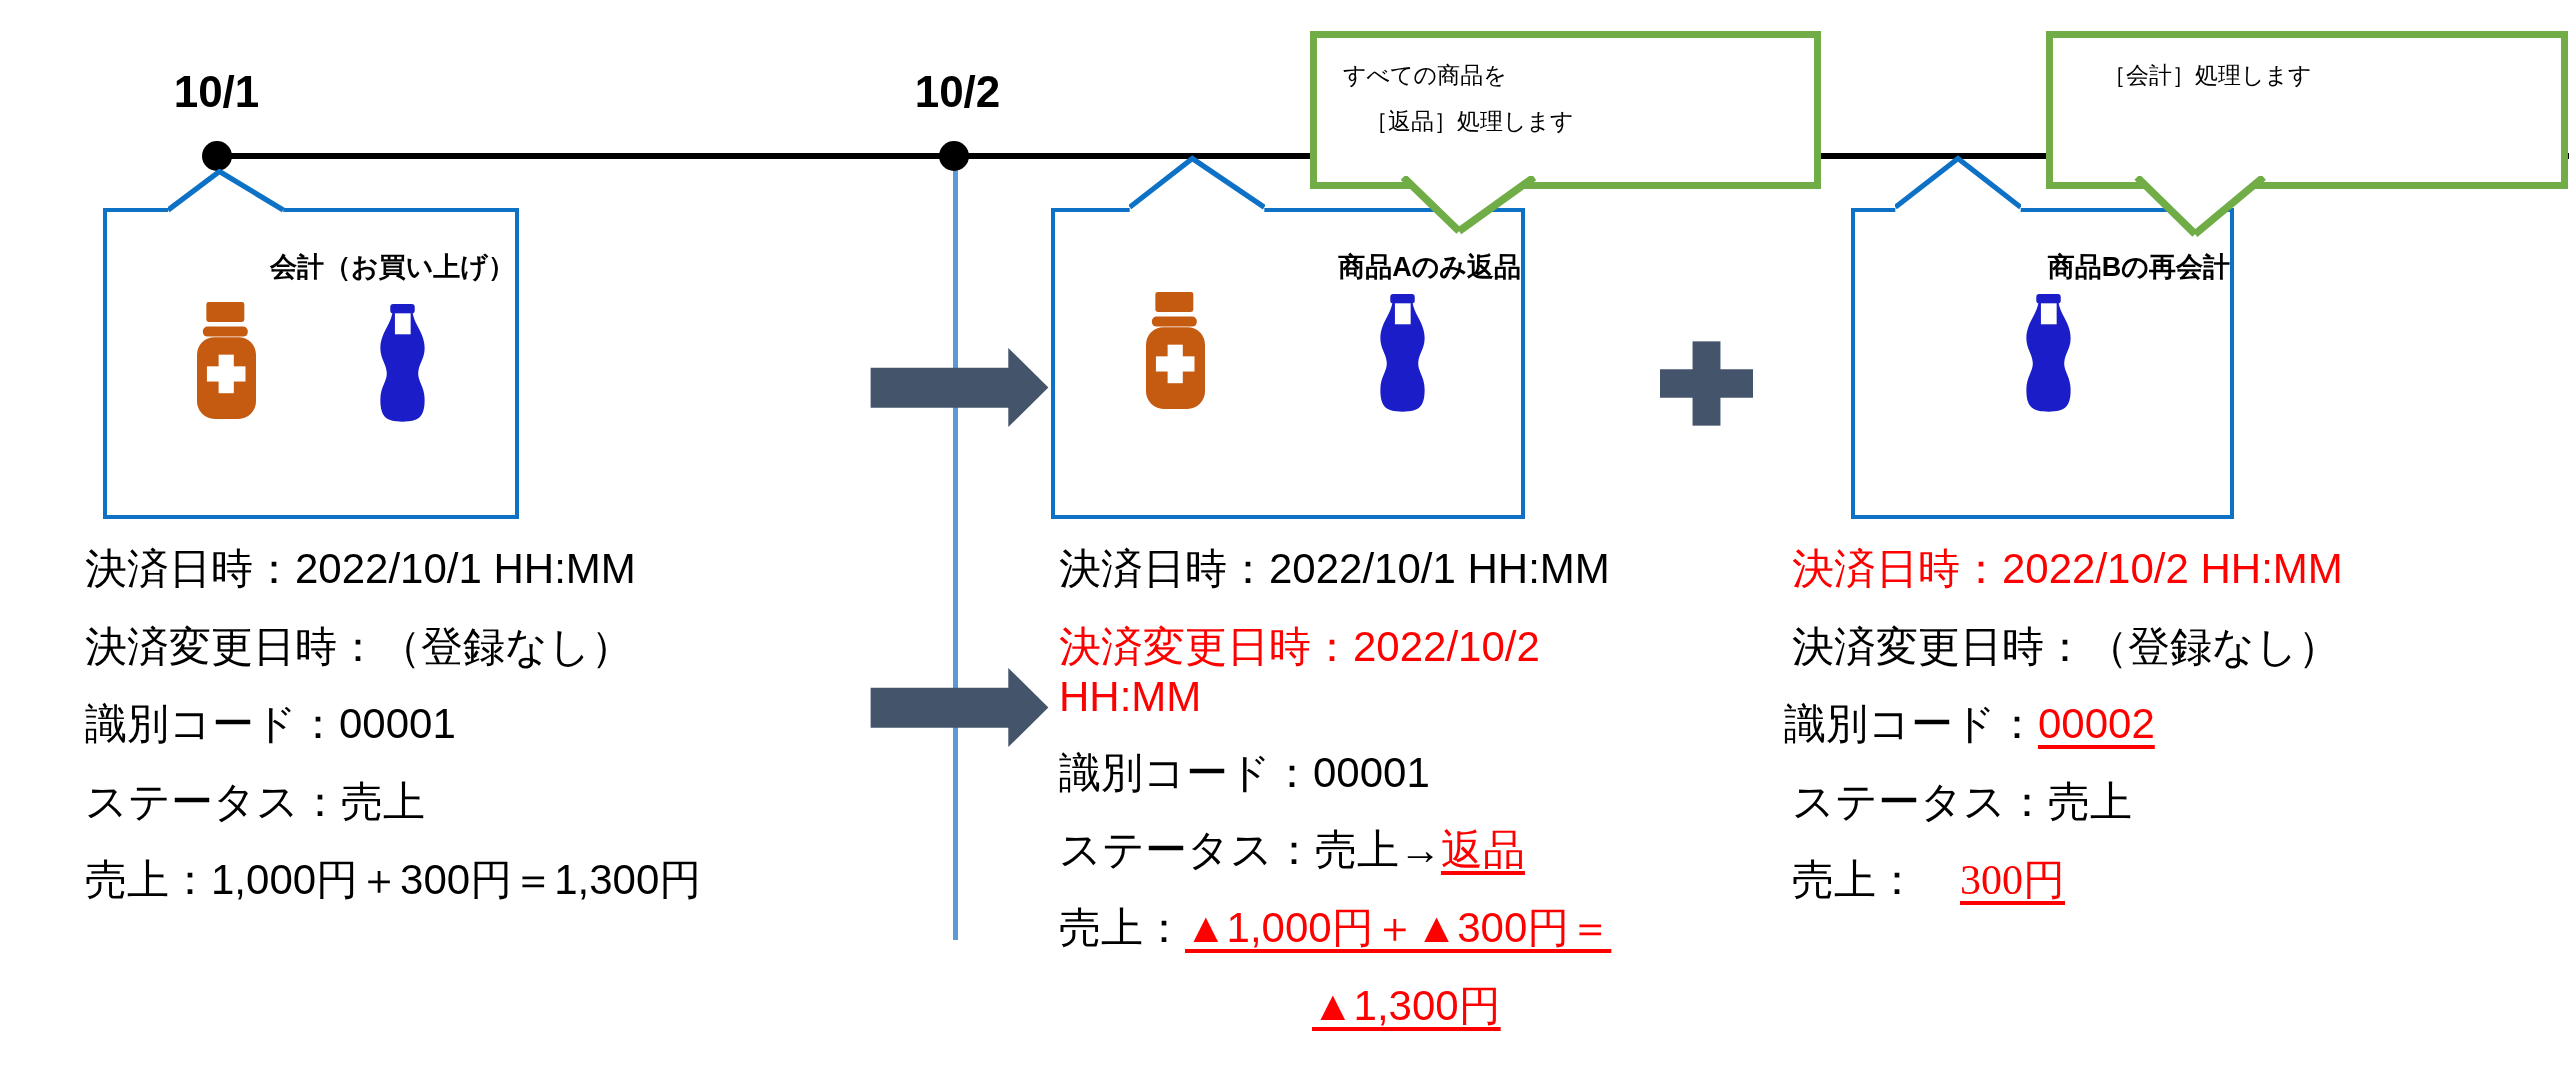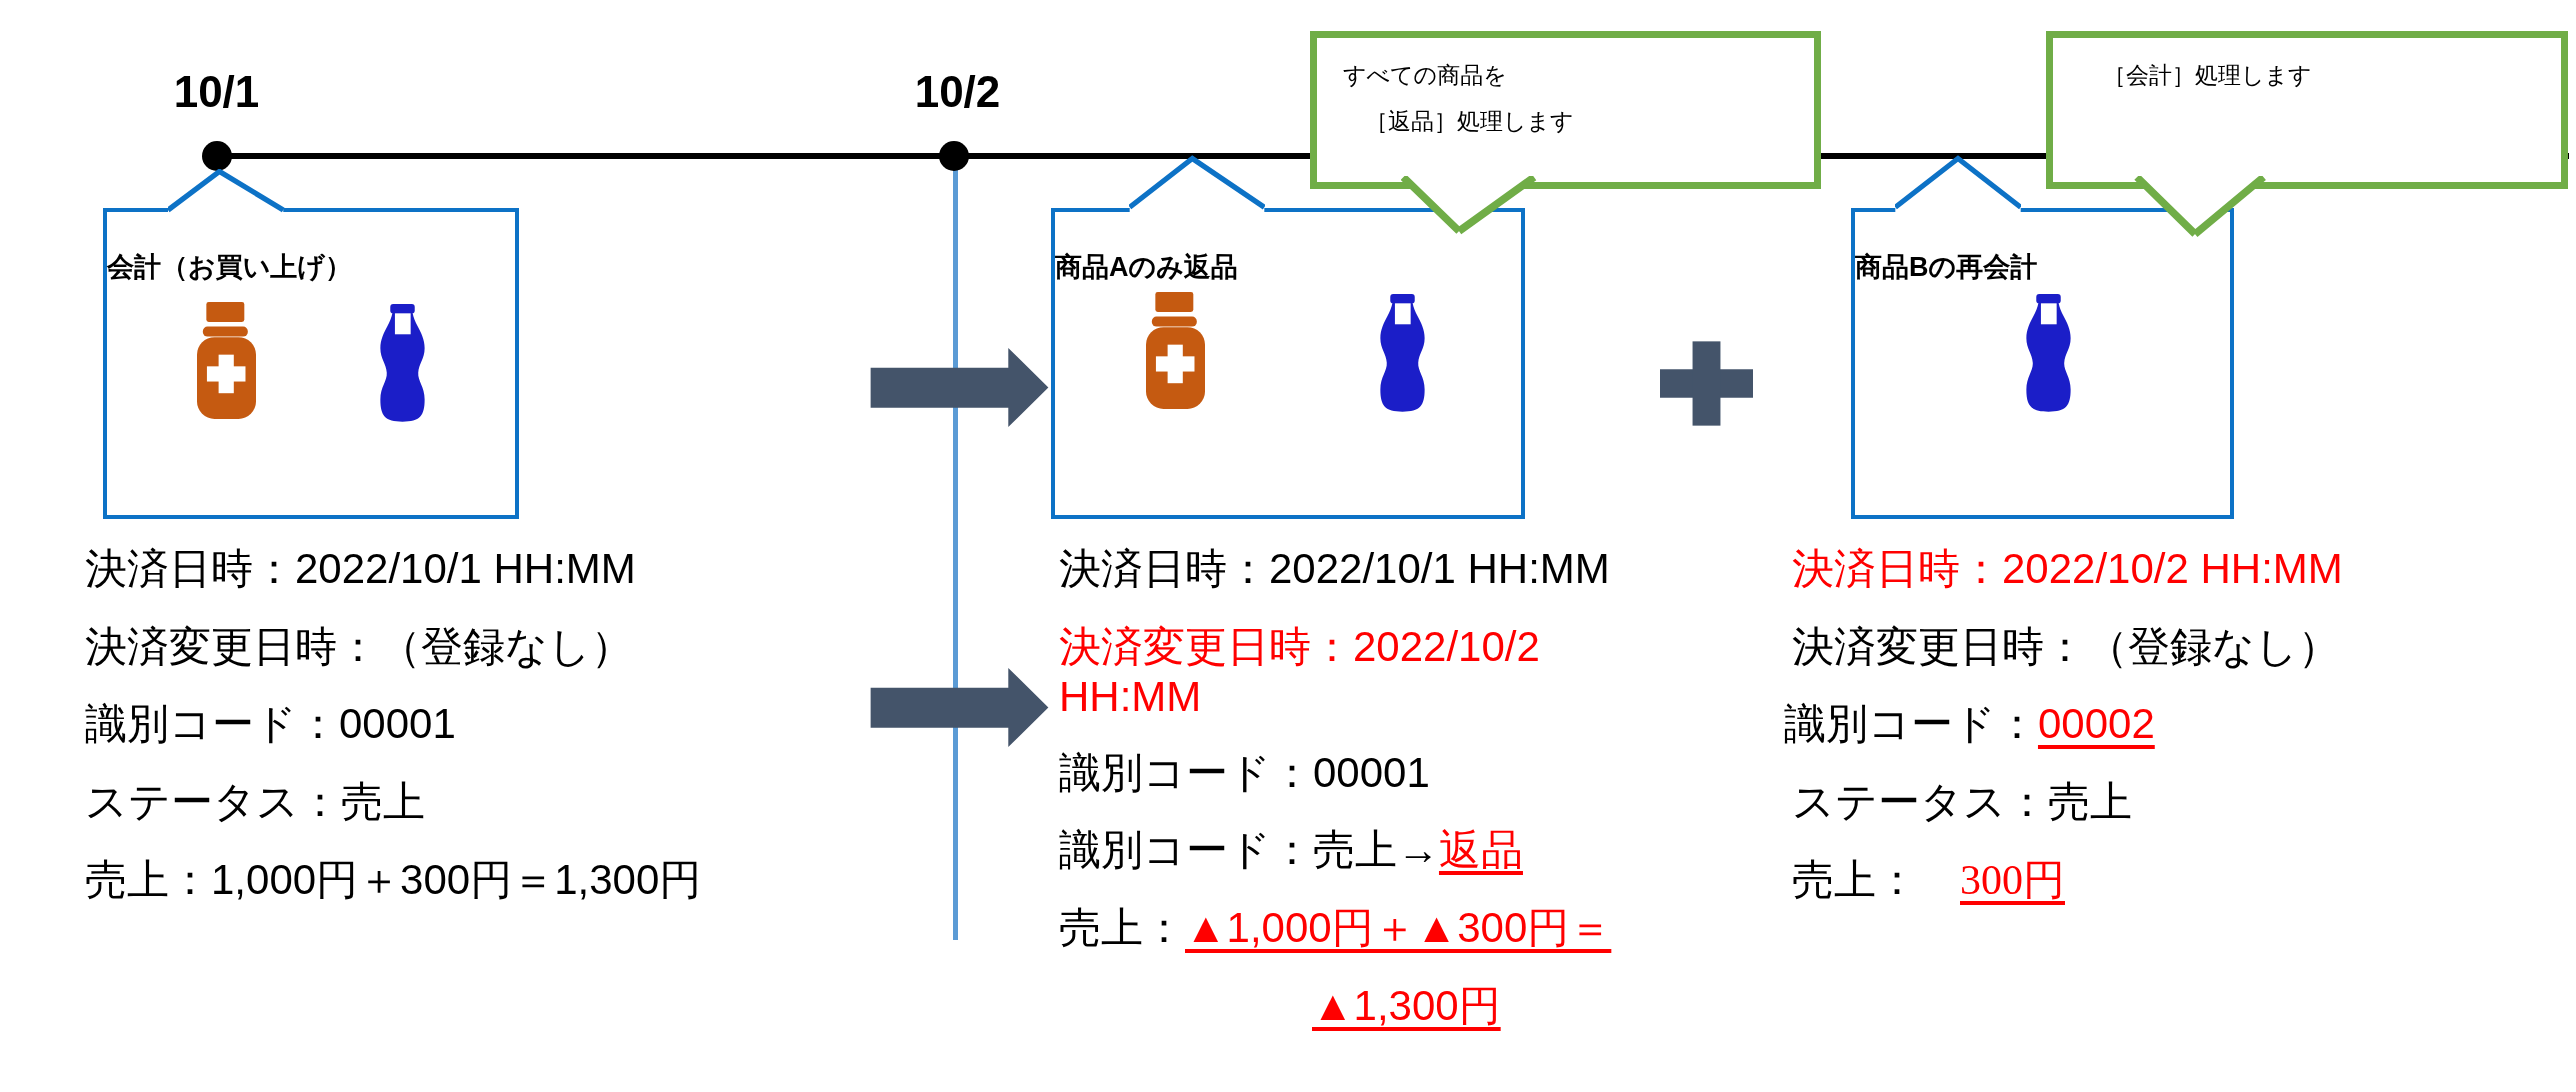--- a/index.html
+++ b/index.html
@@ -6,21 +6,21 @@
   .canvas{position:relative;width:2576px;height:1093px;background:#ffffff;overflow:hidden;
           font-family:"Liberation Sans", sans-serif;color:#000;}
   .abs{position:absolute;}
   
   .timeline{position:absolute;left:216px;top:153px;width:2353px;height:6.4px;background:#000;z-index:1;}
   .dot{position:absolute;width:30px;height:30px;border-radius:50%;background:#000;z-index:3;}
   .date-label{position:absolute;top:67px;width:175px;text-align:center;font-size:44px;font-weight:bold;z-index:3;}
   .vline{position:absolute;left:953px;top:156px;width:5.3px;height:784px;background:#5B9BD5;z-index:1;}
   
   .bluebox{position:absolute;top:208px;height:311px;border:4.7px solid #0D72C6;background:#fff;box-sizing:border-box;z-index:2;}
-  .boxtitle{position:absolute;left:0;right:0;top:37px;text-align:left;font-size:27px;font-weight:bold;}
+  .boxtitle{position:absolute;left:0;right:0;top:37px;text-align:right;font-size:27px;font-weight:bold;}
   .prodlabel{position:absolute;text-align:center;font-size:32px;line-height:36px;}
   
   .callout{position:absolute;top:31px;height:158px;border:7.6px solid #70AD47;background:#fff;box-sizing:border-box;z-index:4;}
   .callout .txt{position:absolute;left:26px;top:14px;font-size:23px;line-height:46px;}
   
   .line{position:absolute;font-size:42px;line-height:50px;white-space:pre-wrap;z-index:2;}
   .red{color:#FF0000;}
   .u{text-decoration:underline;text-decoration-thickness:3.5px;text-underline-offset:7px;}
   svg{display:block;}
   .z3{z-index:3;} .z5{z-index:5;}
@@ -173,21 +173,21 @@
     <div class="line" style="left:85px;top:622px;width:777px;">決済変更日時：（登録なし）</div>
     <div class="line" style="left:85px;top:699px;width:777px;">識別コード：00001</div>
     <div class="line" style="left:85px;top:777px;width:777px;">ステータス：売上</div>
     <div class="line" style="left:85px;top:855px;width:794px;">売上：1,000円＋300円＝1,300円</div>
   </div>
 
   <div>
     <div class="line" style="left:1059px;top:544px;width:713px;">決済日時：2022/10/1 HH:MM</div>
     <div class="line red" style="left:1059px;top:622px;width:584px;">決済変更日時：2022/10/2 HH:MM</div>
     <div class="line" style="left:1059px;top:748px;width:713px;">識別コード：00001</div>
-    <div class="line" style="left:1059px;top:825px;width:713px;"><span>識別コード：売上→</span><span class="red u">返品</span></div>
+    <div class="line" style="left:1059px;top:825px;width:713px;"><span>ステータス：売上→</span><span class="red u">返品</span></div>
     <div class="line" style="left:1059px;top:903px;width:759px;"><span>売上：</span><span class="red u">▲1,000円＋▲300円＝</span></div>
     <div class="line red u" style="left:1312px;top:981px;width:350px;">▲1,300円</div>
   </div>
 
   <div>
     <div class="line red" style="left:1792px;top:544px;width:777px;">決済日時：2022/10/2 HH:MM</div>
     <div class="line" style="left:1792px;top:622px;width:777px;">決済変更日時：（登録なし）</div>
     <div class="line" style="left:1784px;top:699px;width:777px;"><span>識別コード：</span><span class="red u">00002</span></div>
     <div class="line" style="left:1792px;top:777px;width:777px;">ステータス：売上</div>
     <div class="line" style="left:1792px;top:855px;width:777px;font-family:Liberation Serif, serif;"><span>売上：　</span><span class="red u">300円</span></div>

